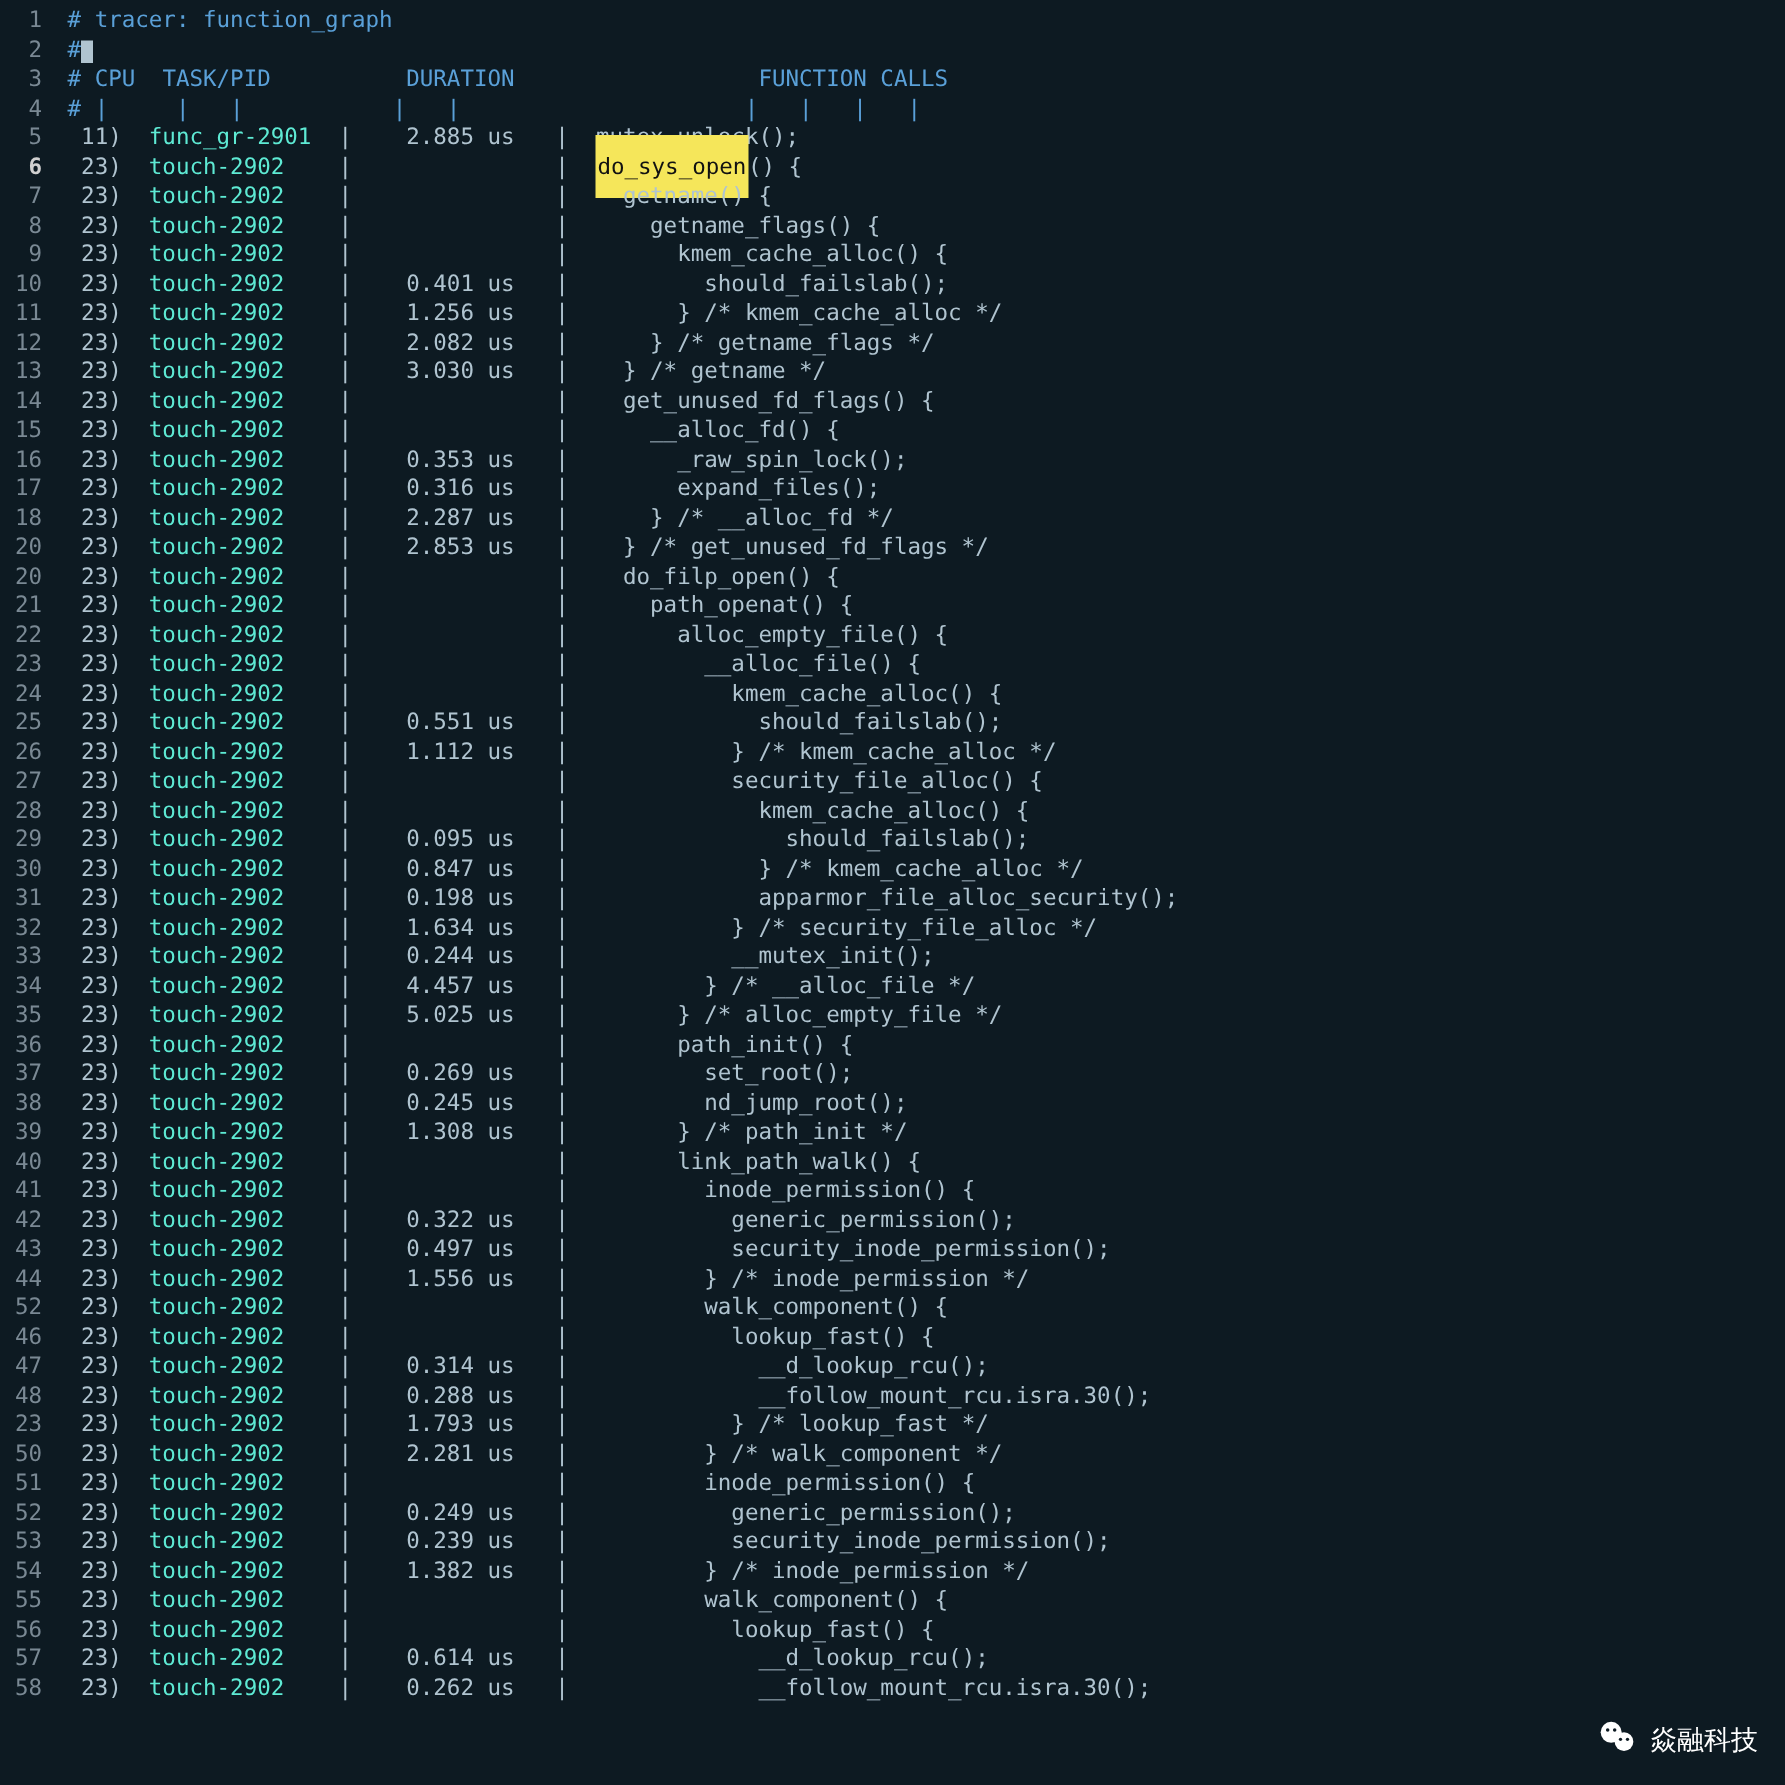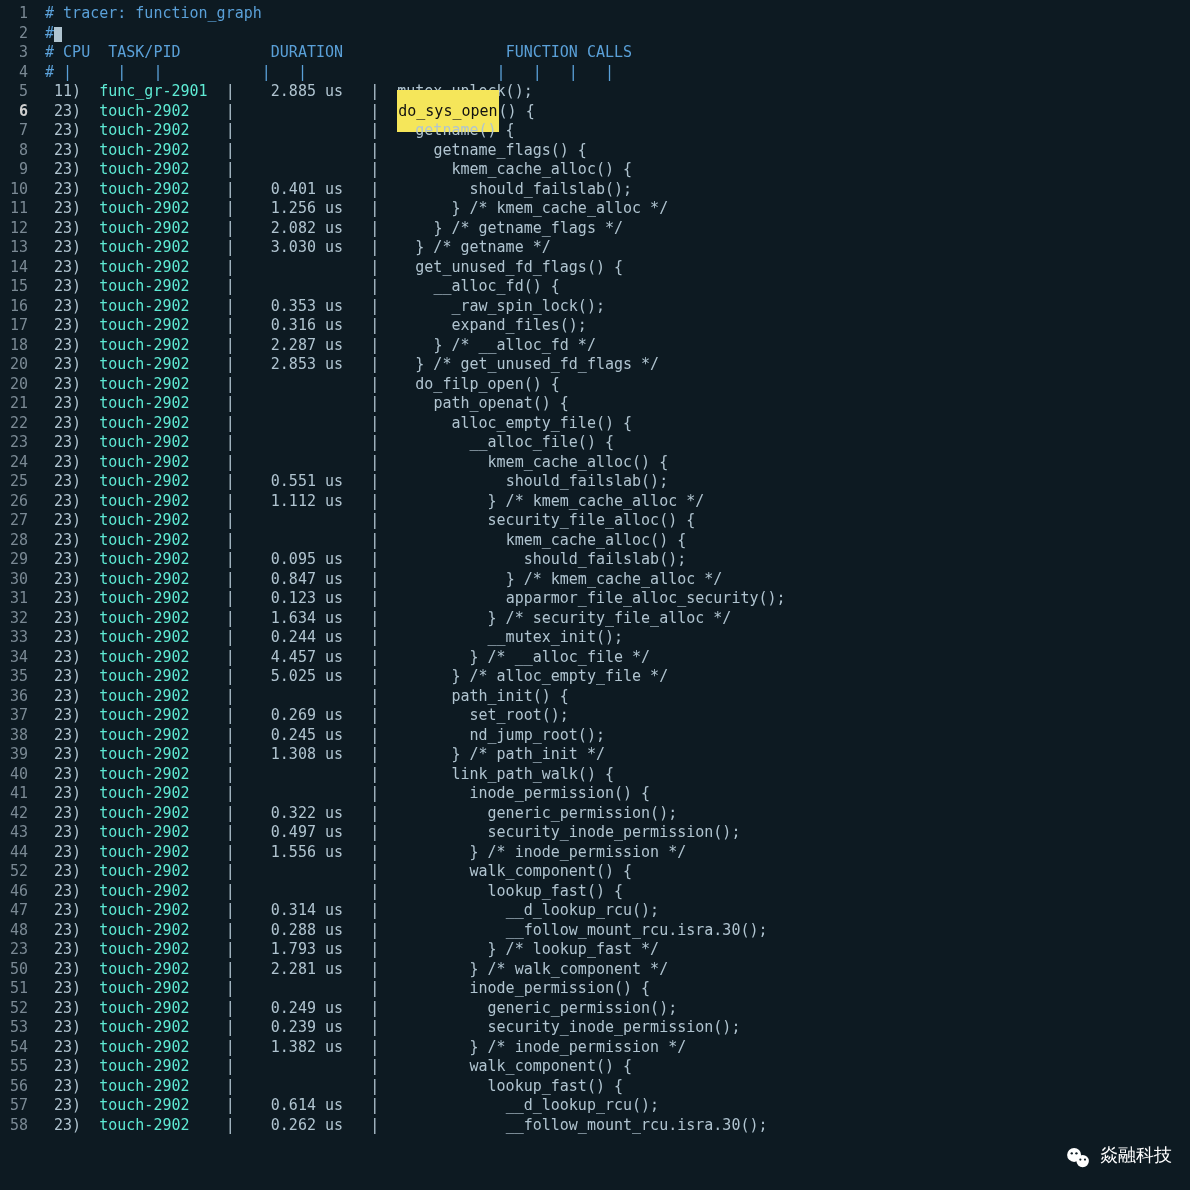--- a/index.html
+++ b/index.html
@@ -8,21 +8,21 @@
   .ln{display:inline-block;width:28px;text-align:right;color:#7a8994;padding-right:8px;user-select:none;}
   .hl.ln{color:#d0d0d0;font-weight:bold;}
   .hash{color:#5aa0d8;}
   .hdr{color:#5aa0d8;}
   .num{color:#b0c4d0;}
   .fun{color:#b0c4d0;margin-top:24px;}
   .dur{color:#b0c4d0;}
   .task{color:#5eead4;}
   mark{background:#f5e65a;color:#111;padding:12px 1px;}
   .cursor{display:inline-block;width:8px;height:15px;background:#b0c4d0;vertical-align:text-bottom;}
-  .watermark{position:absolute;right:18px;bottom:18px;color:#fff;font-family:sans-serif;font-size:18px;display:flex;align-items:flex-start;gap:8px;}
+  .watermark{position:absolute;right:18px;bottom:18px;color:#fff;font-family:sans-serif;font-size:18px;display:flex;align-items:flex-end;gap:8px;}
   .watermark svg{width:28px;height:28px;}
 </style>
 </head>
 <body>
 
 <div class="editor">
   <pre id="out"><span class="ln">1</span> <span class="hash">#</span> <span class="hdr">tracer: function_graph</span>
 <span class="ln">2</span> <span class="hash">#</span><span class="cursor"></span>
 <span class="ln">3</span> <span class="hash">#</span> <span class="hdr">CPU</span>  <span class="hdr">TASK/PID</span>          <span class="hdr">DURATION</span>                  <span class="hdr">FUNCTION CALLS</span>
 <span class="ln">4</span> <span class="hash">#</span> <span class="hdr">|     |   |           |   |                     |   |   |   |</span>
@@ -45,21 +45,21 @@
 <span class="ln">21</span> <span class="num"> 23)</span>  <span class="task">touch-2902   </span> |<span class="dur">            </span>   |      <span class="fun">path_openat() {</span>
 <span class="ln">22</span> <span class="num"> 23)</span>  <span class="task">touch-2902   </span> |<span class="dur">            </span>   |        <span class="fun">alloc_empty_file() {</span>
 <span class="ln">23</span> <span class="num"> 23)</span>  <span class="task">touch-2902   </span> |<span class="dur">            </span>   |          <span class="fun">__alloc_file() {</span>
 <span class="ln">24</span> <span class="num"> 23)</span>  <span class="task">touch-2902   </span> |<span class="dur">            </span>   |            <span class="fun">kmem_cache_alloc() {</span>
 <span class="ln">25</span> <span class="num"> 23)</span>  <span class="task">touch-2902   </span> |<span class="dur">    0.551 us</span>   |              <span class="fun">should_failslab();</span>
 <span class="ln">26</span> <span class="num"> 23)</span>  <span class="task">touch-2902   </span> |<span class="dur">    1.112 us</span>   |            <span class="fun">} /* kmem_cache_alloc */</span>
 <span class="ln">27</span> <span class="num"> 23)</span>  <span class="task">touch-2902   </span> |<span class="dur">            </span>   |            <span class="fun">security_file_alloc() {</span>
 <span class="ln">28</span> <span class="num"> 23)</span>  <span class="task">touch-2902   </span> |<span class="dur">            </span>   |              <span class="fun">kmem_cache_alloc() {</span>
 <span class="ln">29</span> <span class="num"> 23)</span>  <span class="task">touch-2902   </span> |<span class="dur">    0.095 us</span>   |                <span class="fun">should_failslab();</span>
 <span class="ln">30</span> <span class="num"> 23)</span>  <span class="task">touch-2902   </span> |<span class="dur">    0.847 us</span>   |              <span class="fun">} /* kmem_cache_alloc */</span>
-<span class="ln">31</span> <span class="num"> 23)</span>  <span class="task">touch-2902   </span> |<span class="dur">    0.123 us</span>   |              <span class="fun">apparmor_file_alloc_security();</span>
+<span class="ln">31</span> <span class="num"> 23)</span>  <span class="task">touch-2902   </span> |<span class="dur">    0.198 us</span>   |              <span class="fun">apparmor_file_alloc_security();</span>
 <span class="ln">32</span> <span class="num"> 23)</span>  <span class="task">touch-2902   </span> |<span class="dur">    1.634 us</span>   |            <span class="fun">} /* security_file_alloc */</span>
 <span class="ln">33</span> <span class="num"> 23)</span>  <span class="task">touch-2902   </span> |<span class="dur">    0.244 us</span>   |            <span class="fun">__mutex_init();</span>
 <span class="ln">34</span> <span class="num"> 23)</span>  <span class="task">touch-2902   </span> |<span class="dur">    4.457 us</span>   |          <span class="fun">} /* __alloc_file */</span>
 <span class="ln">35</span> <span class="num"> 23)</span>  <span class="task">touch-2902   </span> |<span class="dur">    5.025 us</span>   |        <span class="fun">} /* alloc_empty_file */</span>
 <span class="ln">36</span> <span class="num"> 23)</span>  <span class="task">touch-2902   </span> |<span class="dur">            </span>   |        <span class="fun">path_init() {</span>
 <span class="ln">37</span> <span class="num"> 23)</span>  <span class="task">touch-2902   </span> |<span class="dur">    0.269 us</span>   |          <span class="fun">set_root();</span>
 <span class="ln">38</span> <span class="num"> 23)</span>  <span class="task">touch-2902   </span> |<span class="dur">    0.245 us</span>   |          <span class="fun">nd_jump_root();</span>
 <span class="ln">39</span> <span class="num"> 23)</span>  <span class="task">touch-2902   </span> |<span class="dur">    1.308 us</span>   |        <span class="fun">} /* path_init */</span>
 <span class="ln">40</span> <span class="num"> 23)</span>  <span class="task">touch-2902   </span> |<span class="dur">            </span>   |        <span class="fun">link_path_walk() {</span>
 <span class="ln">41</span> <span class="num"> 23)</span>  <span class="task">touch-2902   </span> |<span class="dur">            </span>   |          <span class="fun">inode_permission() {</span>

